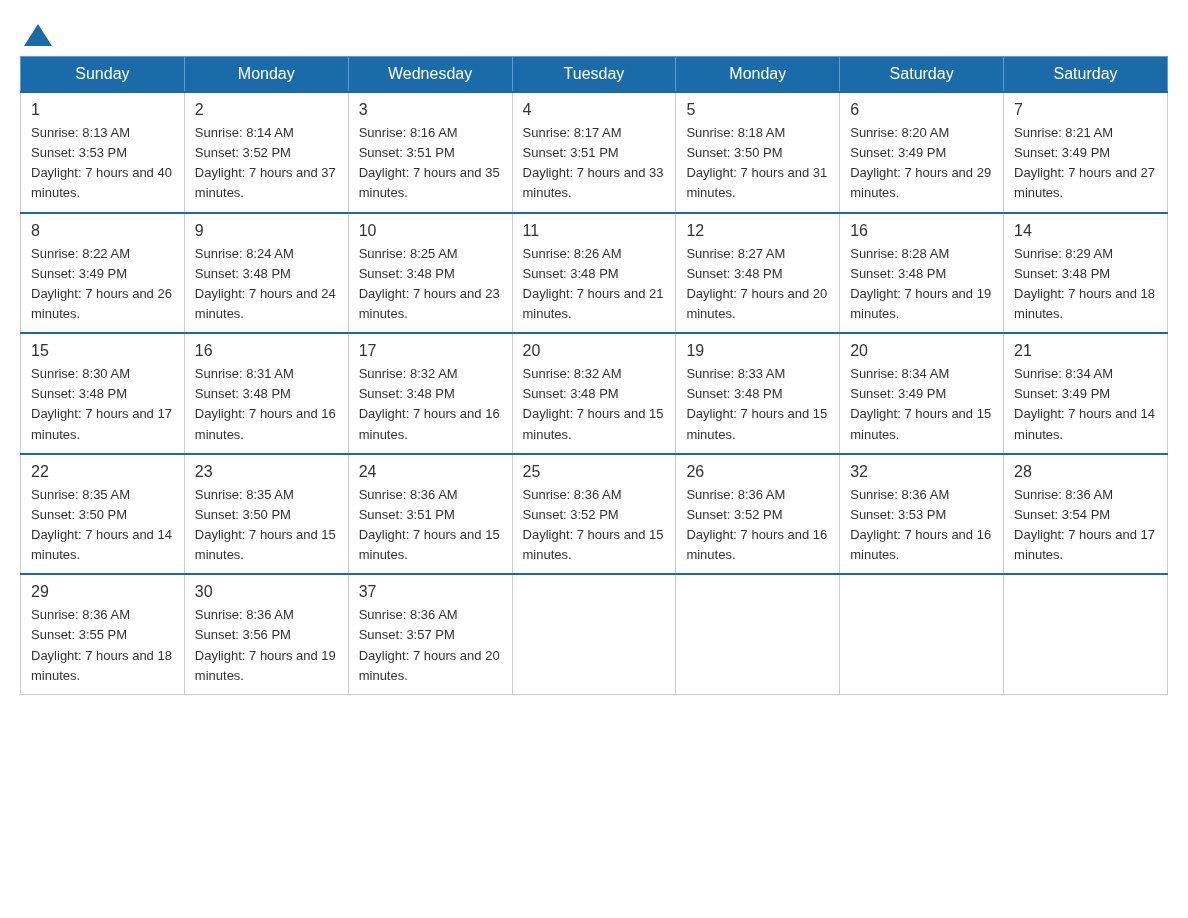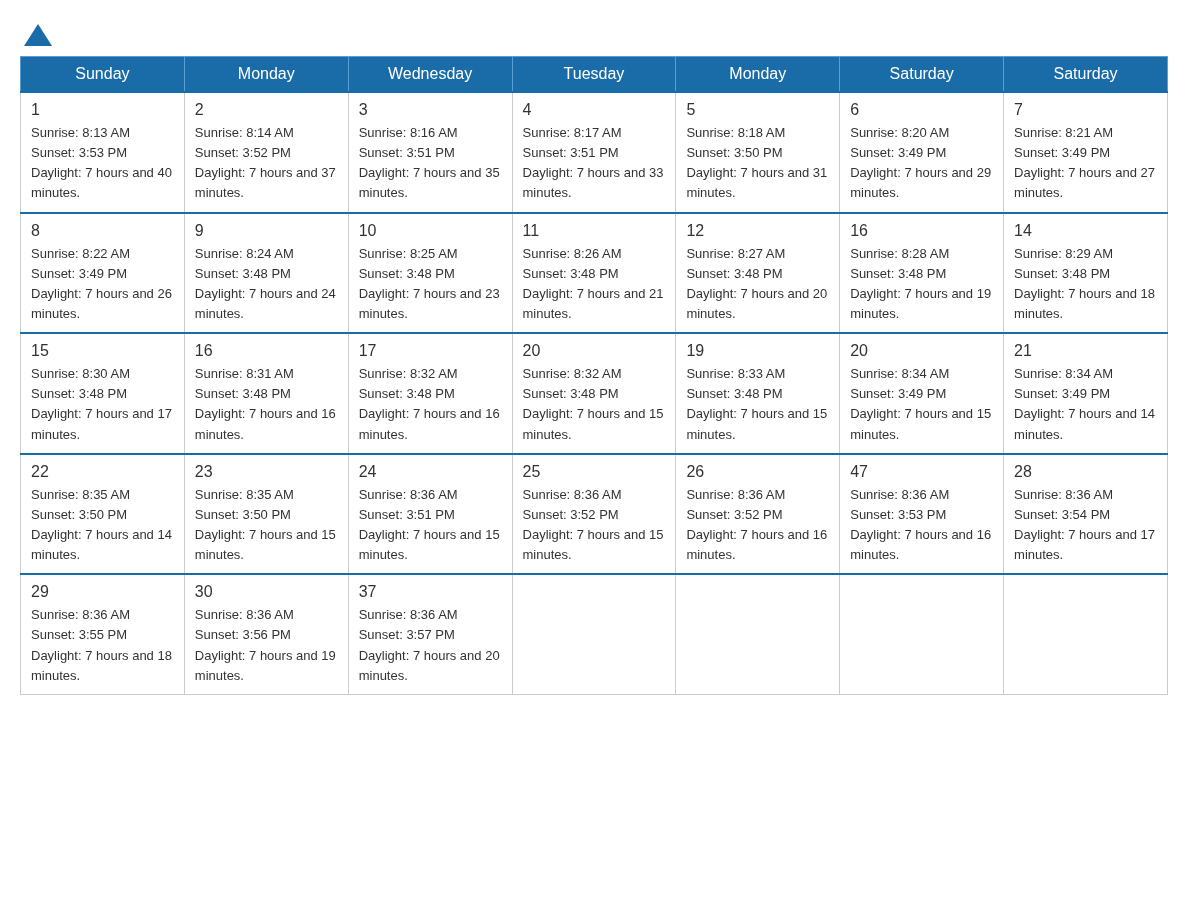--- a/index.html
+++ b/index.html
@@ -232,21 +232,21 @@
       </td>
         <td>
         <span class="day-number">25</span>
         <span class="day-info">Sunrise: 8:36 AM<br>Sunset: 3:52 PM<br>Daylight: 7 hours and 15 minutes.</span>
       </td>
         <td>
         <span class="day-number">26</span>
         <span class="day-info">Sunrise: 8:36 AM<br>Sunset: 3:52 PM<br>Daylight: 7 hours and 16 minutes.</span>
       </td>
         <td>
-        <span class="day-number">47</span>
+        <span class="day-number">32</span>
         <span class="day-info">Sunrise: 8:36 AM<br>Sunset: 3:53 PM<br>Daylight: 7 hours and 16 minutes.</span>
       </td>
         <td>
         <span class="day-number">28</span>
         <span class="day-info">Sunrise: 8:36 AM<br>Sunset: 3:54 PM<br>Daylight: 7 hours and 17 minutes.</span>
       </td>
       </tr>
       <tr>
         <td>
         <span class="day-number">29</span>

